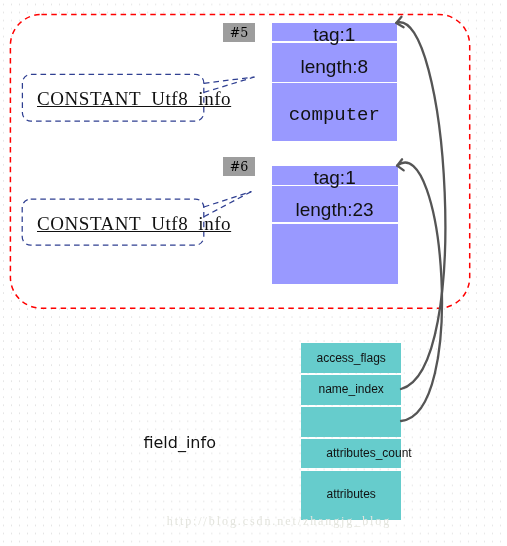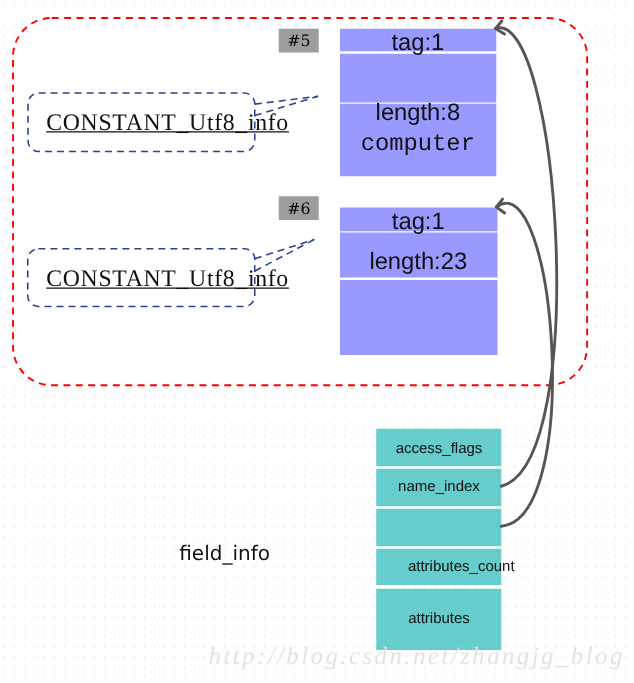--- a/index.html
+++ b/index.html
@@ -31,21 +31,21 @@
   .t-cp{font-family:"Liberation Sans", sans-serif;font-size:19px;
         text-align:center;transform:translateX(-50%);}
   .t-field{font-family:"Liberation Sans", sans-serif;font-size:12px;
         text-align:center;transform:translateX(-50%);}
   .t-idx{font-family:"DejaVu Serif", serif;font-size:12.6px;color:#000000;
         text-align:center;transform:translateX(-50%);}
   .t-callout{font-family:"Liberation Serif", serif;font-size:19px;
         letter-spacing:0.55px;color:#111111;text-decoration:underline;}
   .t-fieldinfo{font-family:"DejaVu Sans", sans-serif;font-size:16px;color:#111111;}
   .watermark{position:absolute;font-family:"Liberation Serif", serif;
-        font-size:20px;color:#e3e4dd;white-space:nowrap;letter-spacing:1.91px;font-style:italic;}
+        font-size:12px;color:#e3e4dd;white-space:nowrap;letter-spacing:1.91px;}
 </style>
 </head>
 <body>
 
 <div id="stage">
 
   <div id="grid"></div>
 
   <svg class="svglayer" viewBox="0 0 507 546" width="507" height="546">
 
@@ -65,21 +65,21 @@
   </svg>
 
   <div class="cell gray" style="left:223.1px;top:23px;width:32px;height:19.2px;"></div>
   <div class="txt t-idx" style="left:239.1px;top:25.1px;">#5</div>
 
   <div class="cell purple" style="left:271.5px;top:22.8px;width:125.5px;height:18.7px;"></div>
   <div class="cell purple" style="left:271.5px;top:43.4px;width:125.5px;height:38.2px;"></div>
   <div class="cell purple" style="left:271.5px;top:83.3px;width:125.5px;height:58.1px;"></div>
 
   <div class="txt t-cp" style="left:334.3px;top:24.1px;">tag:1</div>
-  <div class="txt t-cp" style="left:334.3px;top:55.9px;margin-top:24px;">length:8</div>
+  <div class="txt t-cp" style="left:334.3px;top:55.9px;">length:8</div>
   <div class="txt t-cp" style="left:334.3px;top:104.0px;font-family:Liberation Mono, monospace;">computer</div>
 
   <div class="txt t-callout" style="left:37px;top:88.4px;">CONSTANT_Utf8_info</div>
 
   <div class="cell gray" style="left:223.1px;top:156.8px;width:32px;height:19.2px;"></div>
   <div class="txt t-idx" style="left:239.1px;top:158.9px;">#6</div>
 
   <div class="cell purple" style="left:271.8px;top:166px;width:125.9px;height:18.5px;"></div>
   <div class="cell purple" style="left:271.8px;top:186.3px;width:125.9px;height:35.4px;"></div>
   <div class="cell purple" style="left:271.8px;top:223.5px;width:125.9px;height:60.8px;"></div>

